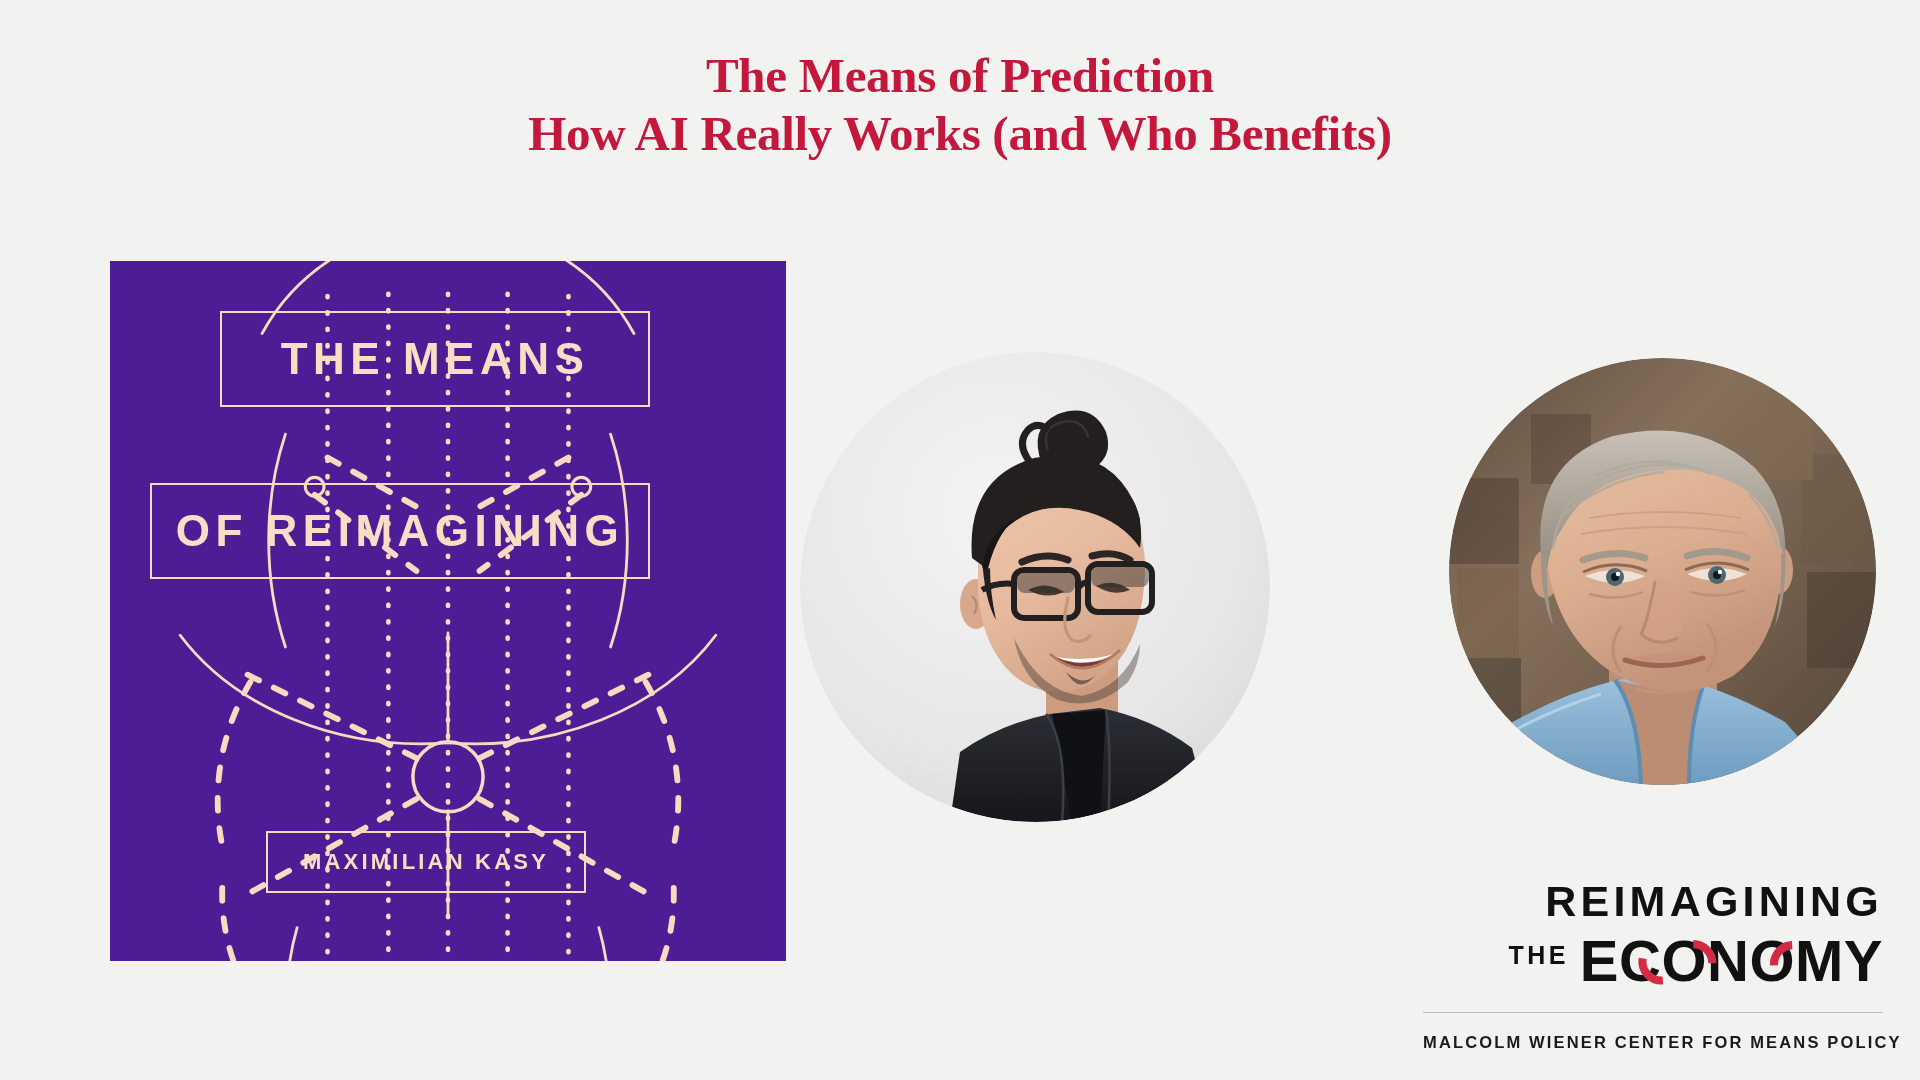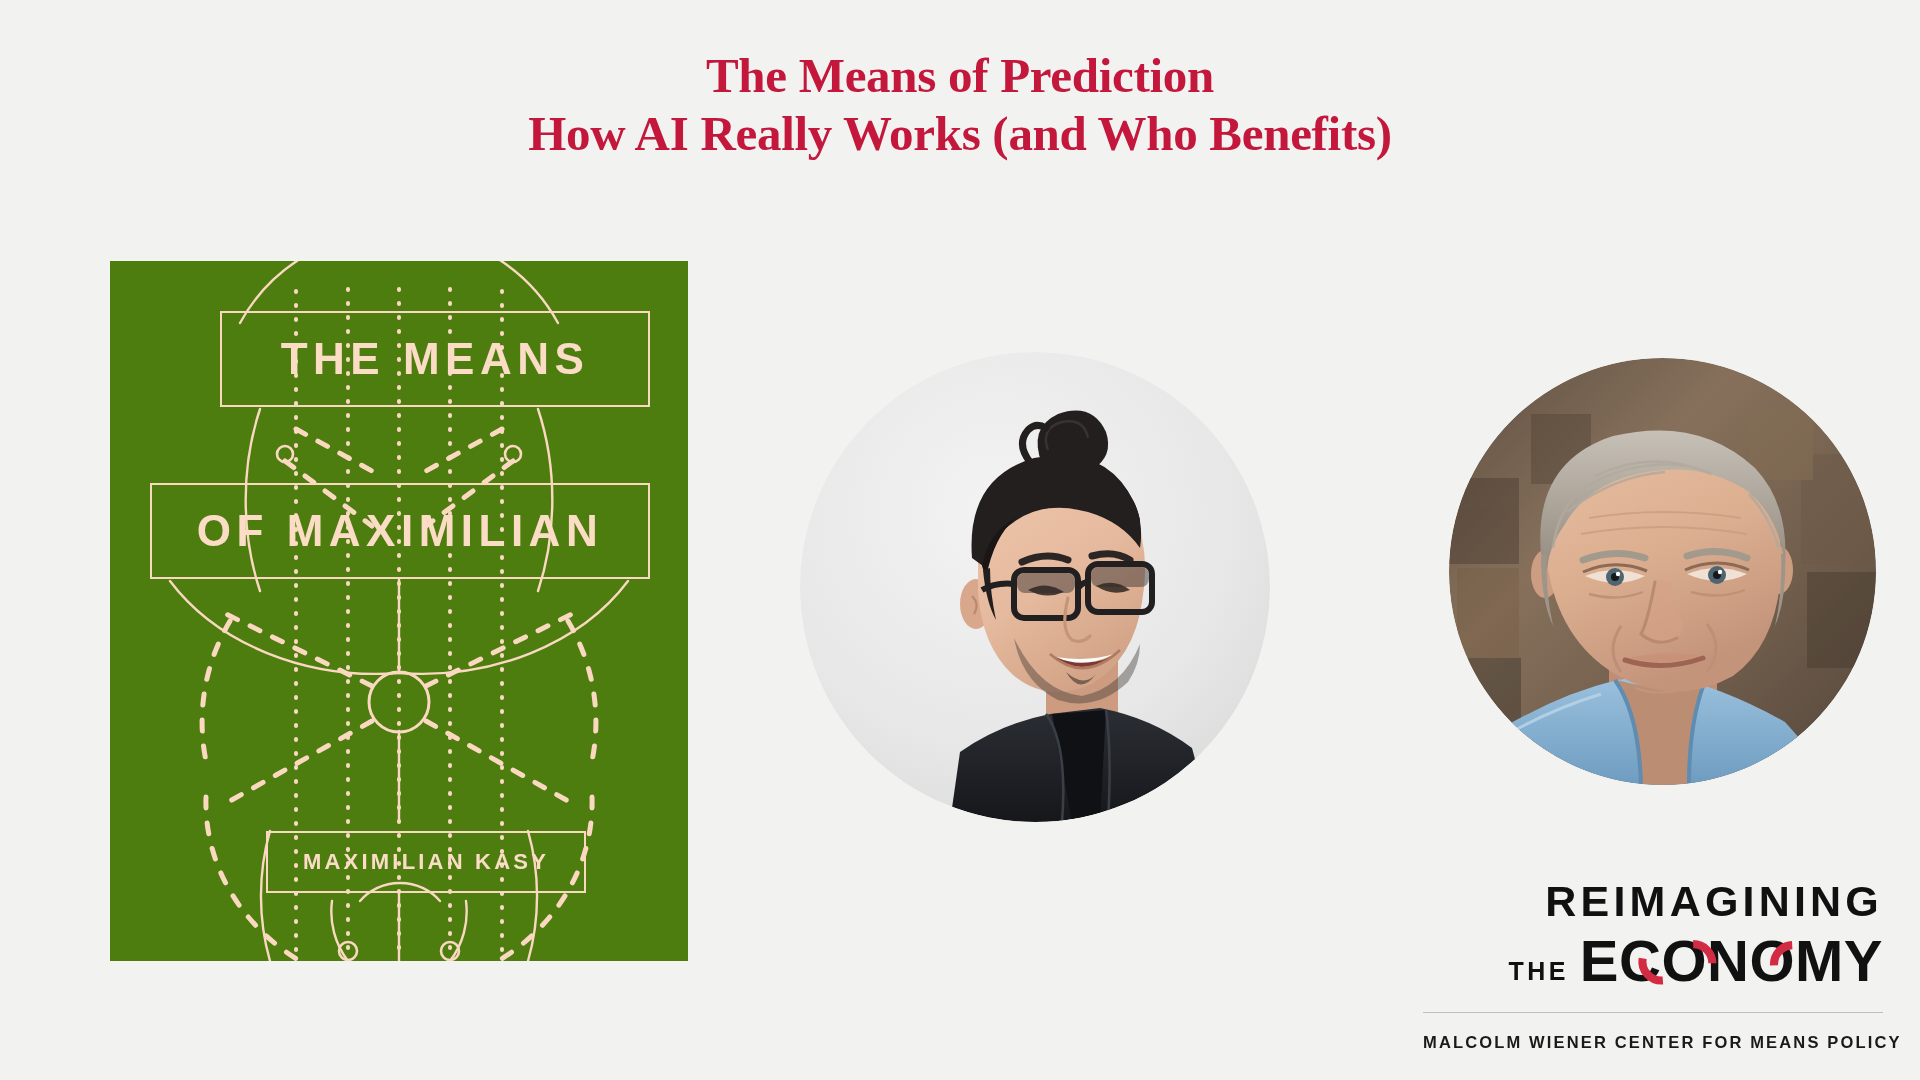--- a/index.html
+++ b/index.html
@@ -31,22 +31,22 @@
     letter-spacing:-0.3px;
     line-height:1.14;
   }
   .title-line-1 { font-size:49px; }
   .title-line-2 { font-size:49px; margin-top:2px; }
 
   
   .book-cover {
     position:absolute;
     left:110px; top:261px;
-    width:578px; height:700px;
-    background:#4d7c0f;
+    width:676px; height:700px;
+    background:#4c1d95;
     overflow:hidden;
     padding-left:28px;
   }
   .book-art { position:absolute; inset:0; }
 
   .cover-box {
     position:absolute;
     border:2px solid #fbd9c0;
     background:transparent;
     display:flex;
@@ -117,21 +117,21 @@
     margin-top:9px;
     line-height:1;
   }
   .logo-the {
     font-family:"Liberation Sans", sans-serif;
     font-weight:700;
     font-size:25px;
     letter-spacing:3.4px;
     color:#111111;
     margin-right:11px;
-    margin-bottom:6px;
+    margin-bottom:22px;
   }
   .logo-economy-wrap { position:relative; height:58px; }
   .logo-economy {
     font-family:"Liberation Sans", sans-serif;
     font-weight:700;
     font-size:58px;
     letter-spacing:0.5px;
     color:#111111;
     line-height:58px;
     white-space:nowrap;
@@ -222,21 +222,21 @@
         <path d="M120 360 A215 205 0 0 0 96 500"></path>
         <path d="M458 360 A215 205 0 0 1 482 500"></path>
       </g>
     </svg>
 
     <div class="cover-box box-means">
       <span class="cover-text cover-title-text">THE MEANS</span>
     </div>
 
     <div class="cover-box box-pred">
-      <span class="cover-text cover-title-text">OF MAXIMILIAN</span>
+      <span class="cover-text cover-title-text">OF REIMAGINING</span>
     </div>
 
 
     <div class="cover-box box-author">
       <span class="cover-text cover-author-text">MAXIMILIAN KASY</span>
     </div>
   </div>
 
   <div class="portrait portrait-left">
     <svg viewBox="0 0 470 470">

